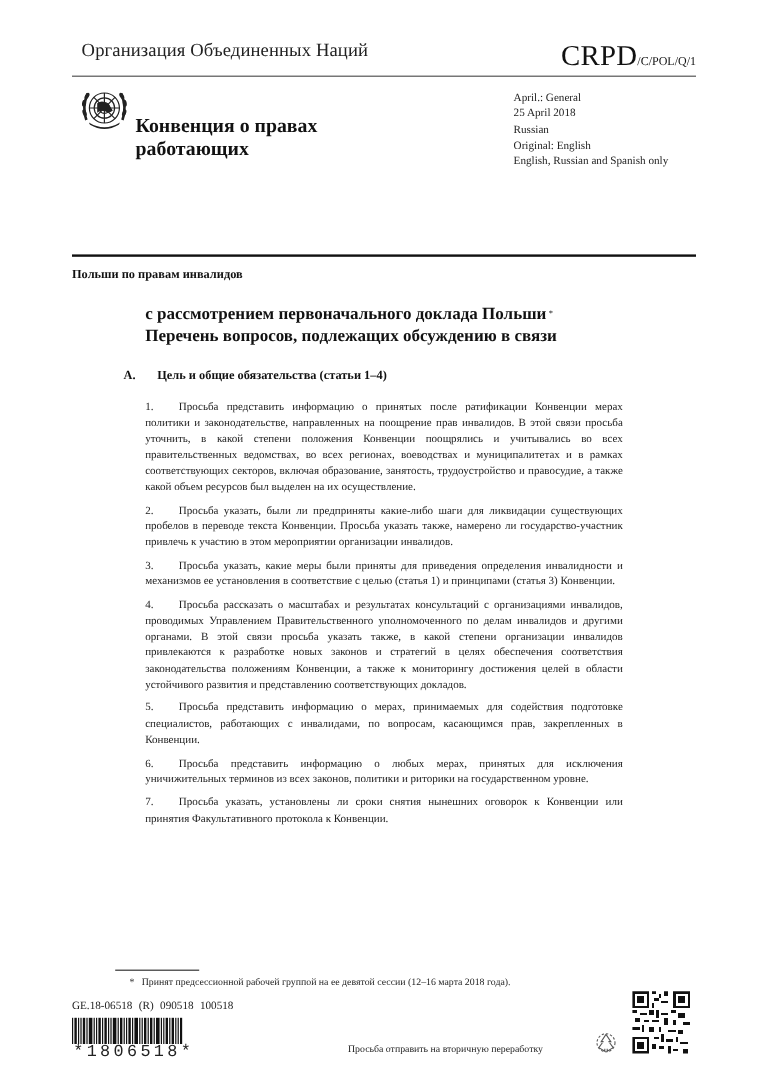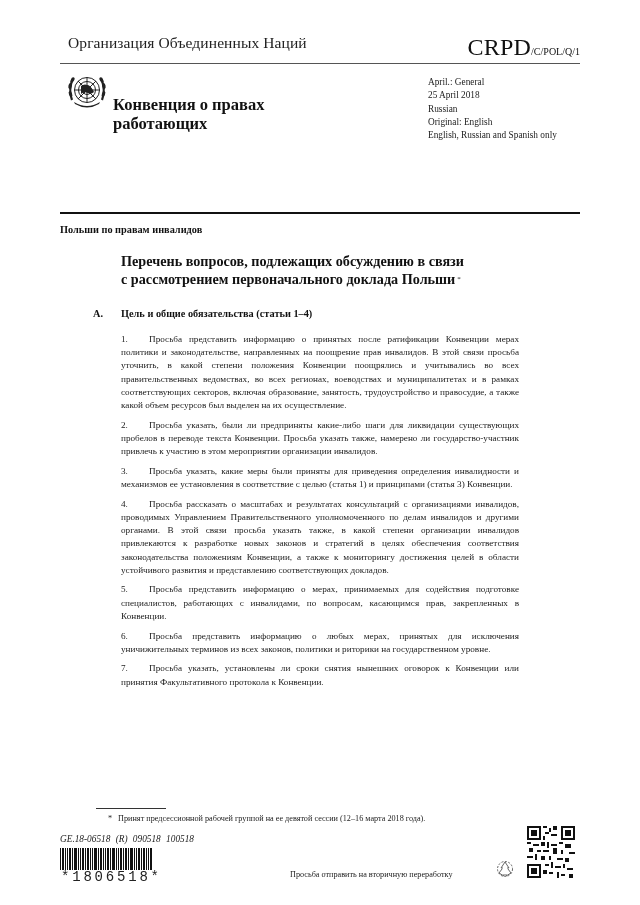--- a/index.html
+++ b/index.html
@@ -19,32 +19,32 @@
 
     .distr { left: 428px; top: 76px; font-size: 9.3px; line-height: 13.3px; color: #222; }
 
     .rule-thick { left: 60px; top: 212px; width: 520px; height: 2px; background: #111; }
 
     .committee { left: 60px; top: 224px; font-size: 10.3px; font-weight: bold; color: #111; }
 
     .doc-title { left: 121px; top: 253px; font-size: 14.2px; font-weight: bold; line-height: 17.5px; color: #111; }
     .doc-title sup { font-size: 7px; font-weight: normal; vertical-align: 3px; margin-left: 2px; }
 
-    .section { left: 93px; top: 308px; font-size: 10.3px; font-weight: bold; color: #111; }
+    .section { left: 103px; top: 308px; font-size: 10.3px; font-weight: bold; color: #111; }
     .section .letter { display: inline-block; width: 28px; }
 
     .paras { left: 121px; top: 333px; width: 398px; font-size: 9.2px; line-height: 13.2px; color: #222; }
     .para { text-align: justify; margin-bottom: 6.5px; font-family: Liberation Serif, serif; }
     .para .num { display: inline-block; width: 28px; }
 
     .fn-rule { left: 96px; top: 808px; width: 70px; height: 1px; background: #333; }
     .footnote { left: 108px; top: 814px; font-size: 8.2px; color: #222; }
     .footnote .star { margin-right: 6px; }
 
-    .job { left: 60px; top: 834px; font-size: 9.3px; color: #222; word-spacing: 3px; font-style: italic; }
+    .job { left: 60px; top: 834px; font-size: 9.3px; color: #222; word-spacing: 3px; }
 
     .barcode { left: 60px; top: 848px; width: 92px; height: 22px; }
     .barcode-text { left: 61px; top: 869px; font-family: "Liberation Mono", "DejaVu Sans Mono", monospace; font-size: 14px; letter-spacing: 2.8px; color: #222; }
 
     .recycle-text { left: 290px; top: 870px; font-size: 8.2px; color: #222; }
     .recycle-icon { left: 496px; top: 860px; width: 18px; height: 18px; }
     .qr { left: 527px; top: 826px; width: 48px; height: 52px; }
   </style>
 </head>
 <body>
@@ -96,22 +96,22 @@
   <div>Russian</div>
   <div>Original: English</div>
   <div>English, Russian and Spanish only</div>
 </div>
 
 <div class="abs rule-thick"></div>
 
 <div class="abs committee">Польши по правам инвалидов</div>
 
 <div class="abs doc-title">
+  <div><span>с рассмотрением первоначального доклада Польши</span><sup>*</sup></div>
   <div>Перечень вопросов, подлежащих обсуждению в связи</div>
-  <div><span>с рассмотрением первоначального доклада Польши</span><sup>*</sup></div>
 </div>
 
 <div class="abs section">
   <span class="letter">A.</span><span>Цель и общие обязательства (статьи 1–4)</span>
 </div>
 
 <div class="abs paras">
   <p class="para"><span class="num">1.</span><span>Просьба представить информацию о принятых после ратификации Конвенции мерах политики и законодательстве, направленных на поощрение прав инвалидов. В этой связи просьба уточнить, в какой степени положения Конвенции поощрялись и учитывались во всех правительственных ведомствах, во всех регионах, воеводствах и муниципалитетах и в рамках соответствующих секторов, включая образование, занятость, трудоустройство и правосудие, а также какой объем ресурсов был выделен на их осуществление.</span></p>
   <p class="para"><span class="num">2.</span><span>Просьба указать, были ли предприняты какие-либо шаги для ликвидации существующих пробелов в переводе текста Конвенции. Просьба указать также, намерено ли государство-участник привлечь к участию в этом мероприятии организации инвалидов.</span></p>
   <p class="para"><span class="num">3.</span><span>Просьба указать, какие меры были приняты для приведения определения инвалидности и механизмов ее установления в соответствие с целью (статья 1) и принципами (статья 3) Конвенции.</span></p>

